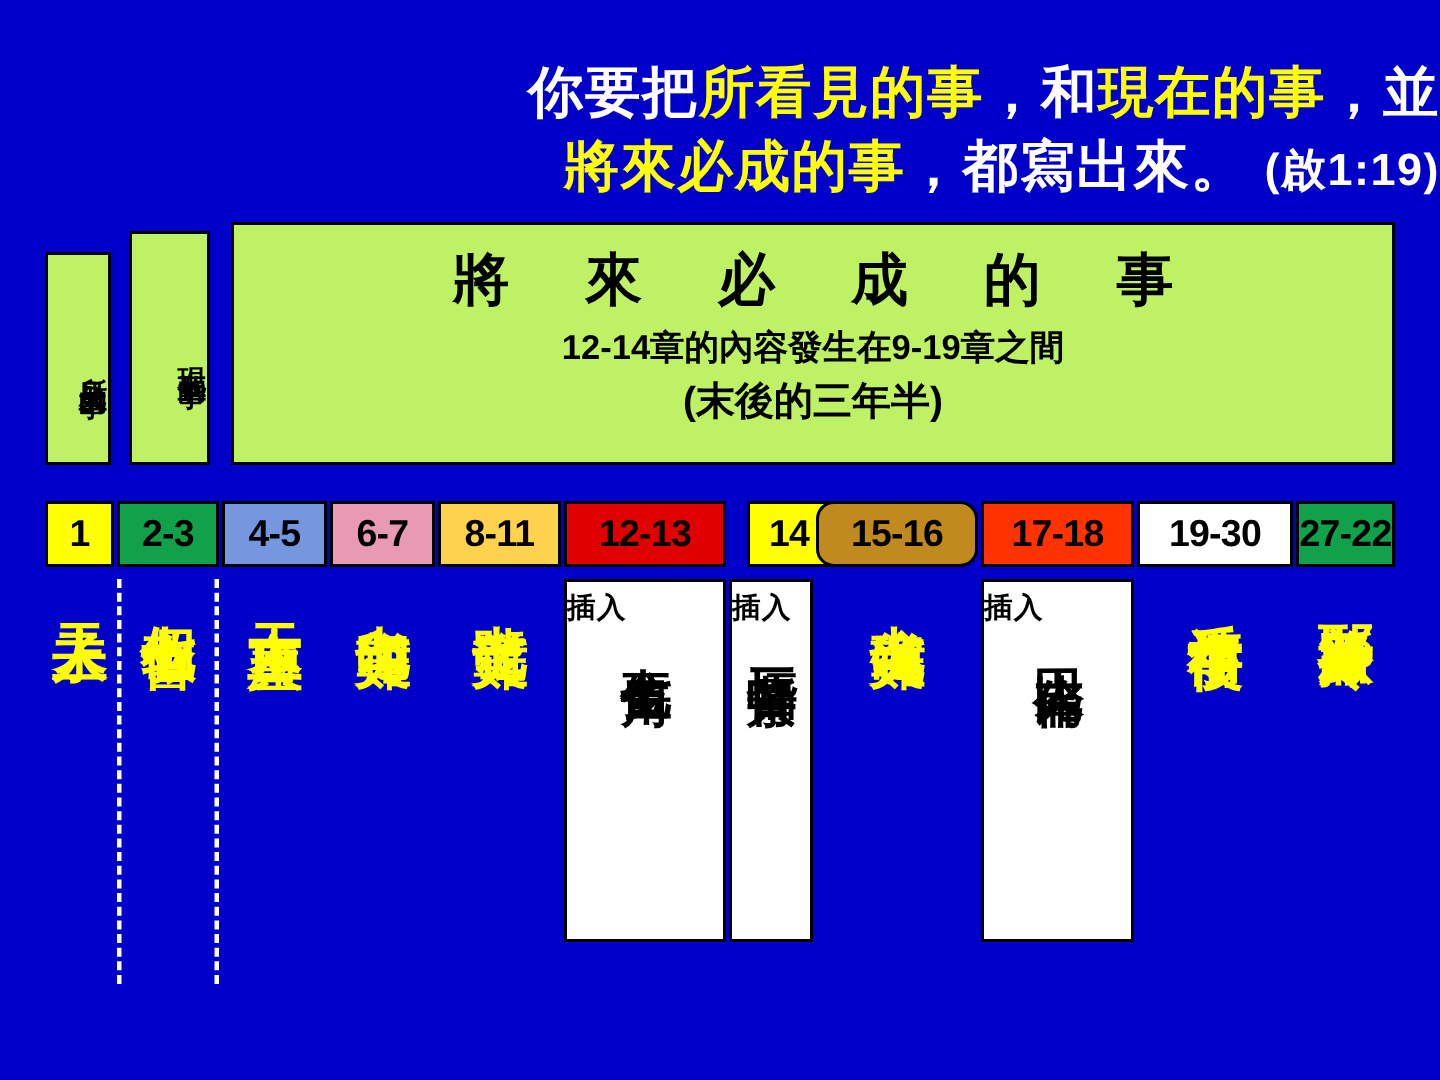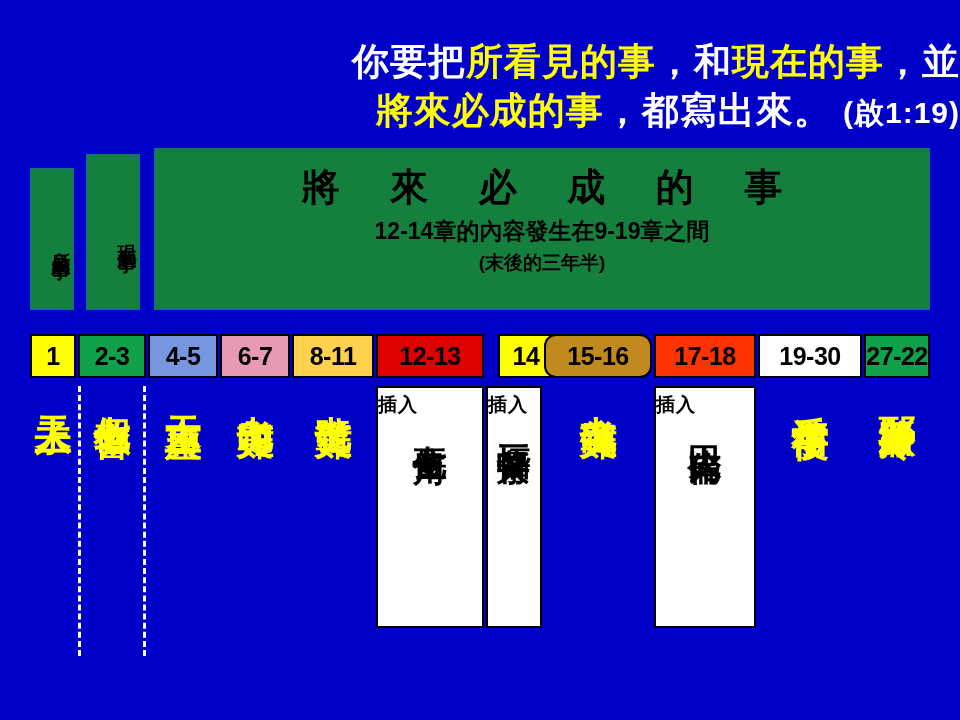--- a/index.html
+++ b/index.html
@@ -38,22 +38,22 @@
     position: absolute;
     left: 30px;
     top: 148px;
     width: 900px;
     height: 162px;
   }
   .band {
     position: absolute;
     top: 0;
     box-sizing: border-box;
-    border: 2px solid #0f766e;
-    background: #15803d;
+    border: 2px solid #000000;
+    background: #bef264;
     color: #000;
     font-weight: bold;
     text-align: center;
   }
   .band.narrow {
     writing-mode: vertical-rl;
     text-orientation: upright;
     font-size: 19px;
     letter-spacing: 3px;
     line-height: 1.18;
@@ -87,21 +87,21 @@
     padding-left: 20px;
     line-height: 1.35;
   }
   #band-future .sub {
     font-size: 23px;
     letter-spacing: 0px;
     line-height: 1.45;
     margin-top: 2px;
   }
   #band-future .sub2 {
-    font-size: 19px;
+    font-size: 26px;
     line-height: 1.45;
   }
 
   
   #chips {
     position: absolute;
     left: 30px;
     top: 334px;
     width: 900px;
     height: 44px;

